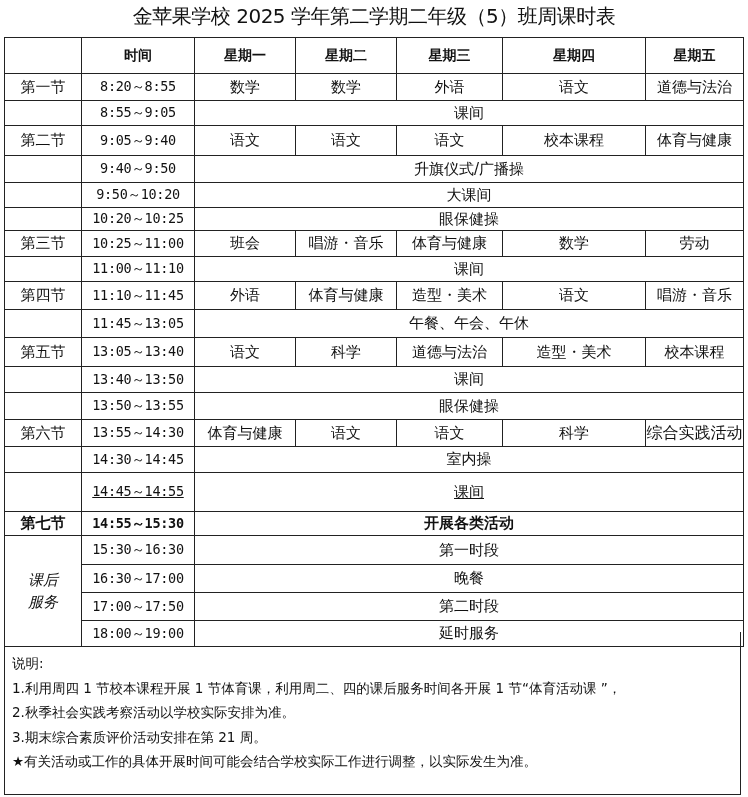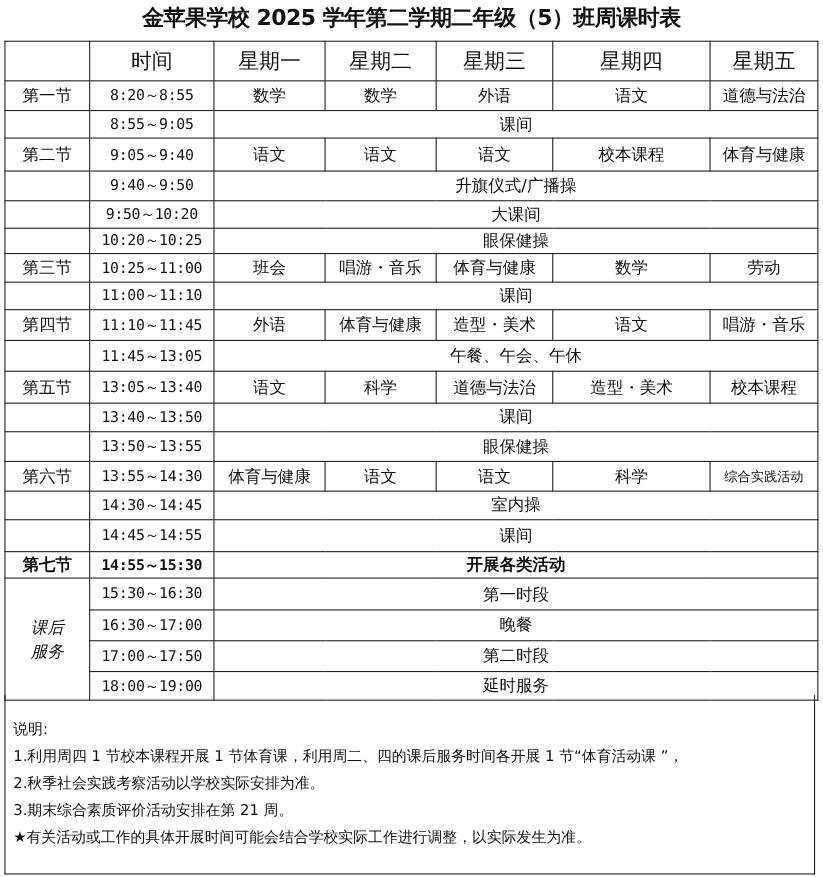--- a/index.html
+++ b/index.html
@@ -1,26 +1,26 @@
 <!DOCTYPE html>
 <html><head>
   <meta charset="utf-8">
   <style>
     html, body { margin: 0; padding: 0; background: #ffffff; }
     body { width: 748px; height: 797px; position: relative; overflow: hidden;
            font-family: "DejaVu Sans", "Liberation Sans", sans-serif; color: #111; }
     .title { position: absolute; left: 0; top: 0; width: 748px; height: 34px;
-             text-align: center; line-height: 32px; font-size: 20px; font-weight: bold; letter-spacing: -0.5px; }
+             text-align: center; line-height: 32px; font-size: 20px; font-weight: normal; letter-spacing: -0.5px; }
     table.sched { position: absolute; left: 4px; top: 37px; width: 739px;
                   border-collapse: collapse; table-layout: fixed; }
     table.sched td { border: 1px solid #222; text-align: center; vertical-align: middle;
                      padding: 0; font-size: 15px; white-space: nowrap; overflow: hidden; }
-    table.sched tr.hdr td { height: 35px; font-size: 19px; }
+    table.sched tr.hdr td { height: 35px; font-size: 14px; font-weight: bold; }
     table.sched td.time { font-family: "DejaVu Sans Mono", "Liberation Mono", monospace; font-size: 13.5px; letter-spacing: -0.3px; }
-    table.sched td.small { font-size: 12px; }
+    table.sched td.small { font-size: 16px; }
     .notes { position: absolute; left: 4px; top: 632px; width: 737px; height: 163px;
              border: 1px solid #222; border-top: none; box-sizing: border-box;
              padding: 19px 7px; font-size: 13.5px; line-height: 24.5px; }
     .notes div { white-space: nowrap; }
   </style>
 </head>
 <body>
 
 <div class="title">金苹果学校 2025 学年第二学期二年级（5）班周课时表</div>
 
@@ -136,21 +136,21 @@
         <td>语文</td>
         <td>语文</td>
         <td>科学</td>
         <td class="small">综合实践活动</td>
       </tr>
       <tr style="height: 26px;">
         <td></td>
         <td class="time">14:30～14:45</td>
         <td colspan="5"><span>室内操</span></td>
       </tr>
-      <tr style="height: 29px;">
+      <tr style="height: 39px; text-decoration: underline;">
         <td></td>
         <td class="time">14:45～14:55</td>
         <td colspan="5"><span>课间</span></td>
       </tr>
       <tr style="height: 24px; font-weight: bold;">
         <td>第七节</td>
         <td class="time">14:55～15:30</td>
         <td colspan="5"><span>开展各类活动</span></td>
       </tr>
       <tr style="height: 29px;">

